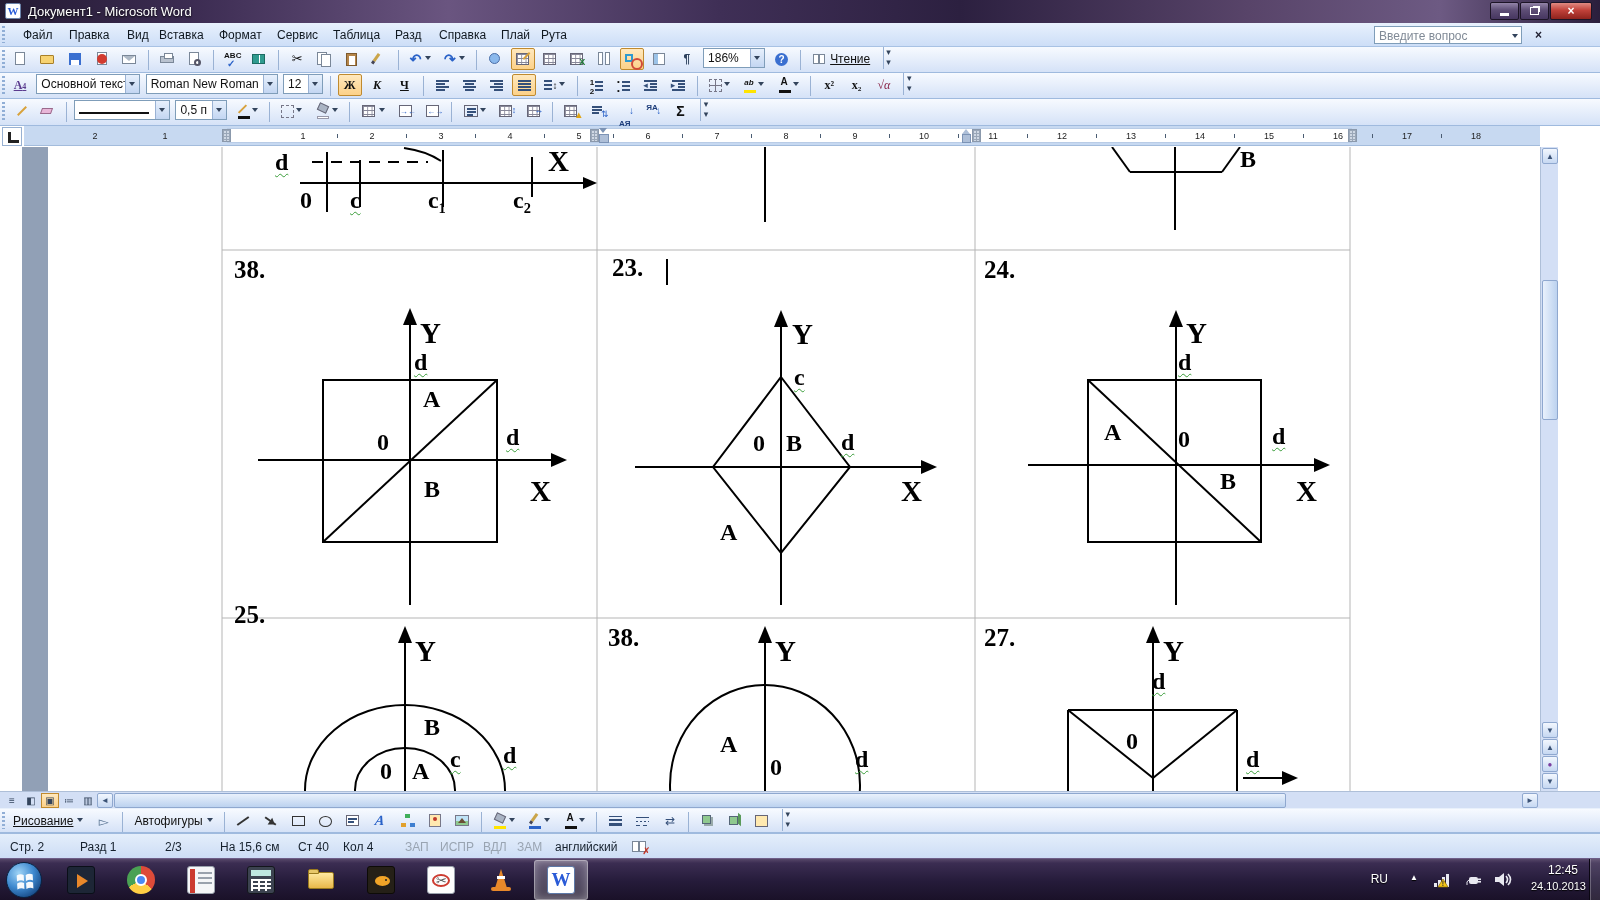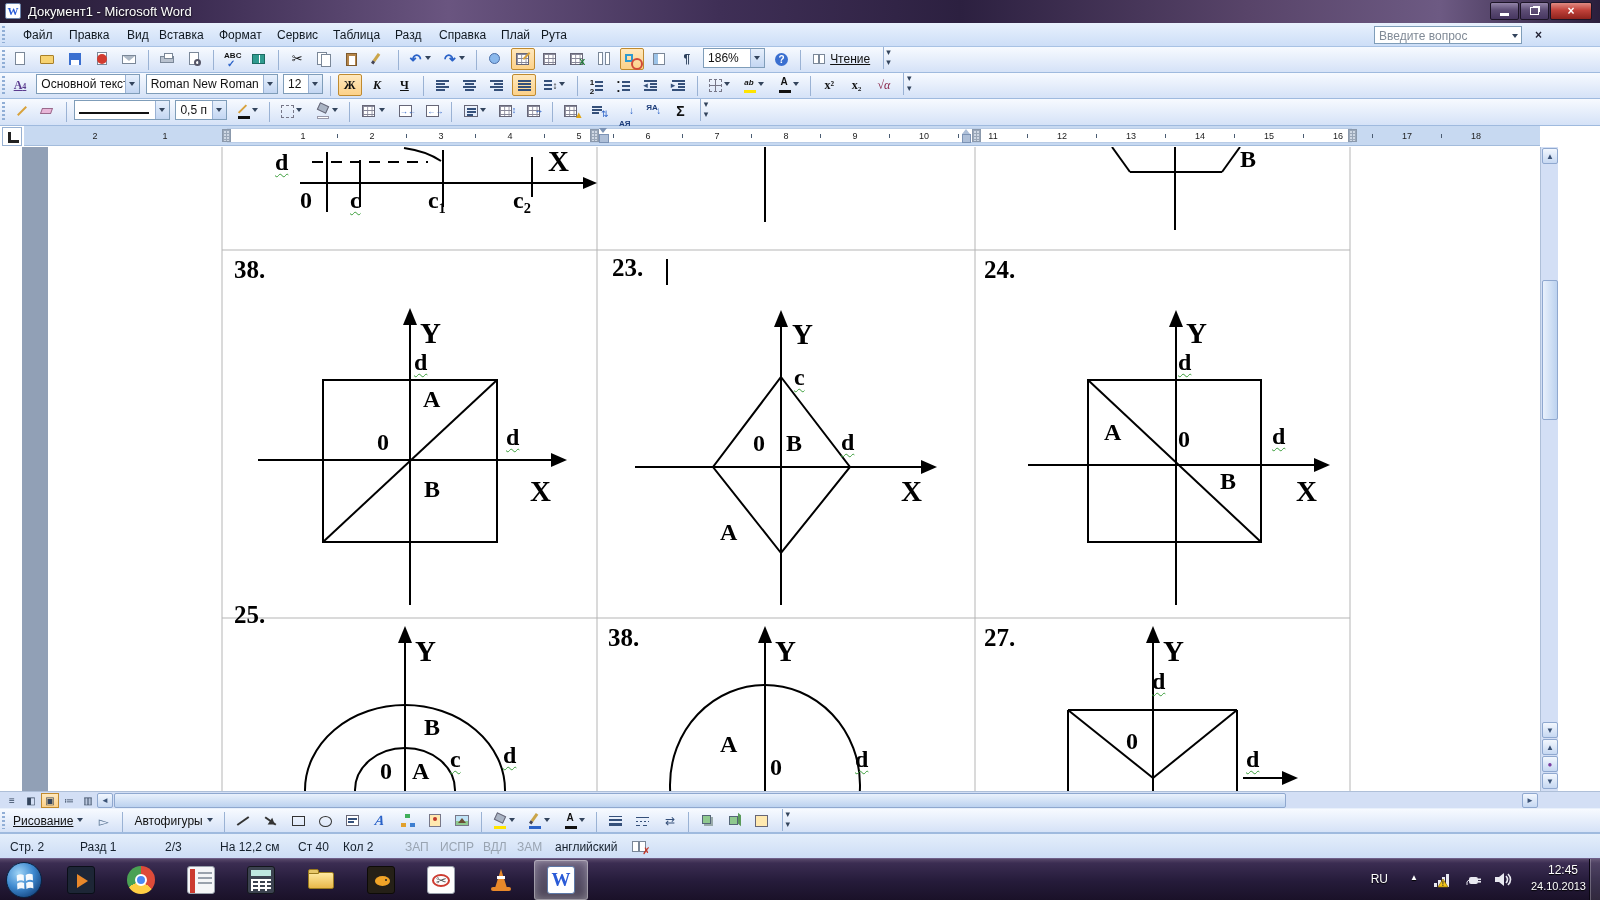--- a/index.html
+++ b/index.html
@@ -890,23 +890,23 @@
           </span>
         </span>
       <span class="chev">▾<br>▾</span>
     </div>
   </div>
 
   <div class="statusbar">
     <span style="left:10px">Стр. 2</span>
     <span style="left:80px">Разд 1</span>
     <span style="left:165px">2/3</span>
-    <span style="left:220px">На 12,2 см</span>
+    <span style="left:220px">На 15,6 см</span>
     <span style="left:298px">Ст 40</span>
-    <span style="left:343px">Кол 2</span>
+    <span style="left:343px">Кол 4</span>
     <span class="dim" style="left:405px">ЗАП</span>
     <span class="dim" style="left:440px">ИСПР</span>
     <span class="dim" style="left:483px">ВДЛ</span>
     <span class="dim" style="left:517px">ЗАМ</span>
     <span style="left:555px">английский</span>
     <span class="spellbook">
       <span class="pgl" style="left:0"></span>
         <span class="pgl" style="left:7px"></span>
       <span style="position:absolute;right:-2px;bottom:-2px;color:#c0392b;font-size:9px;font-weight:bold">✗</span>
     </span>

